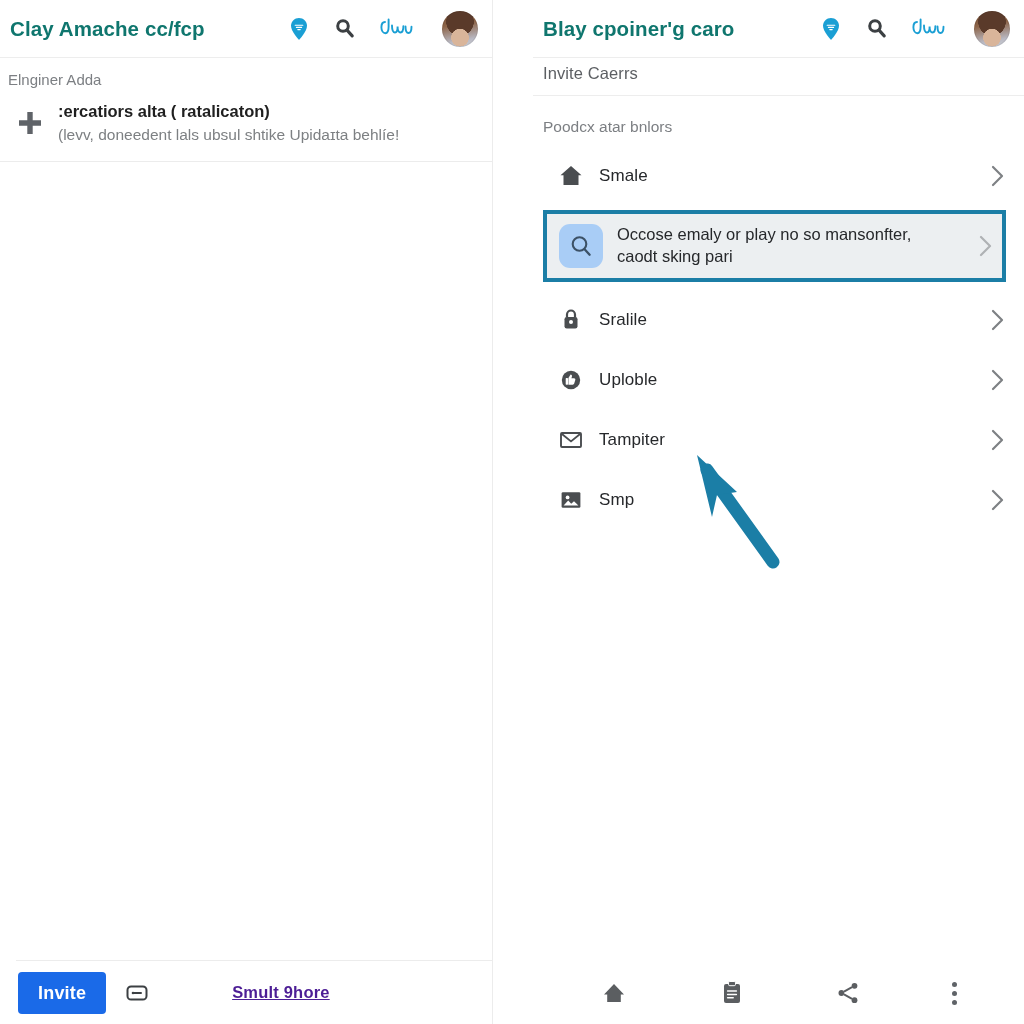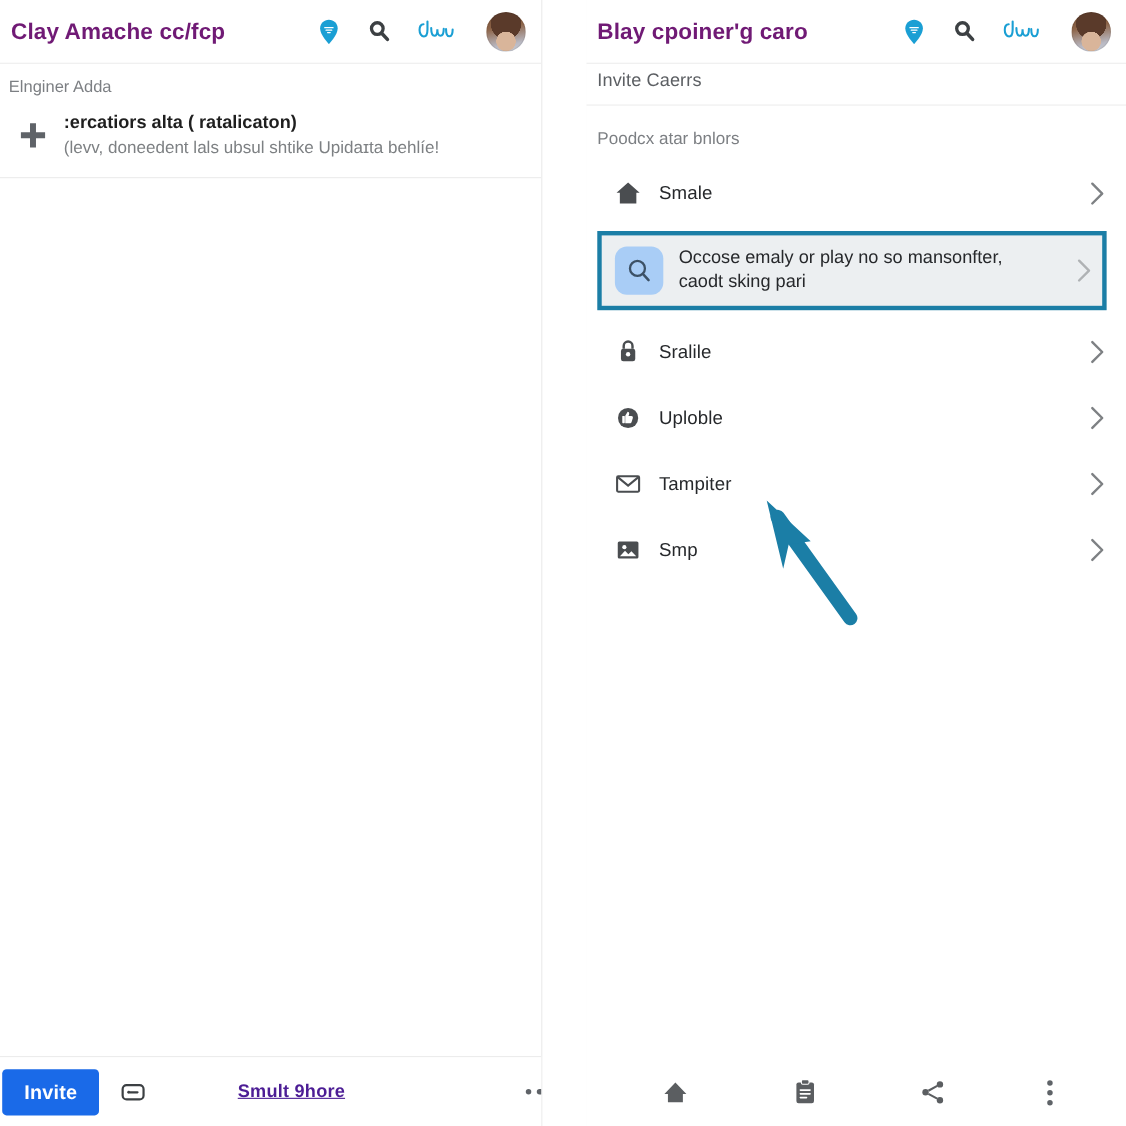--- a/index.html
+++ b/index.html
@@ -18,21 +18,21 @@
   .panel-gap{ width:40px; background:#ffffff; }
   .panel-right{ width:491px; }
 
   
   .appbar{
     height:58px; display:flex; align-items:center;
     padding:0 14px 0 10px; background:#ffffff;
     border-bottom:1px solid #ededed;
   }
   .appbar-title{
-    font-size:20.5px; font-weight:700; color:#701a75; letter-spacing:.1px;
+    font-size:20.5px; font-weight:700; color:#0f766e; letter-spacing:.1px;
     white-space:nowrap; flex:0 0 auto;
   }
   .appbar-actions{ margin-left:auto; display:flex; align-items:center; gap:24px; }
   .ico{ display:flex; align-items:center; justify-content:center; }
   .avatar{
     width:36px; height:36px; border-radius:50%;
     background:
       radial-gradient(circle at 50% 74%, #d9b59a 0 27%, rgba(217,181,154,0) 28%),
       radial-gradient(circle at 50% 30%, #5a3a2a 0 44%, rgba(90,58,42,0) 45%),
       linear-gradient(170deg,#6e4a33 0%, #8d6448 38%, #b9b9c3 78%, #cfd2d8 100%);
@@ -65,21 +65,21 @@
   .group-label{ padding:13px 8px 4px; font-size:15px; color:#7c7f83; }
 
   .add-row{ display:flex; align-items:flex-start; padding:8px 10px 14px 8px; border-bottom:1px solid #ececec; }
   .plus{ width:44px; flex:0 0 44px; display:flex; justify-content:center; padding-top:8px; }
   .add-text{ padding-left:6px; }
   .add-title{ font-size:16.5px; font-weight:700; color:#1f1f1f; line-height:1.35; }
   .add-sub{ font-size:15.5px; color:#7d8083; line-height:1.45; margin-top:2px; }
 
   
   .bottombar-left{
-    position:absolute; left:0; bottom:0; width:592px; height:64px;
+    position:absolute; left:16px; bottom:0; width:592px; height:64px;
     background:#ffffff; border-top:1px solid #ececec;
     display:flex; align-items:center; padding:0 14px 0 2px;
   }
   .invite-btn{
     background:#1a6ae8; color:#ffffff; font-size:18px; font-weight:700;
     border:none; border-radius:4px; padding:12px 20px; line-height:1;
     cursor:pointer; letter-spacing:.2px;
   }
   .bb-icon{ margin-left:18px; display:flex; align-items:center; }
   .share-text{

